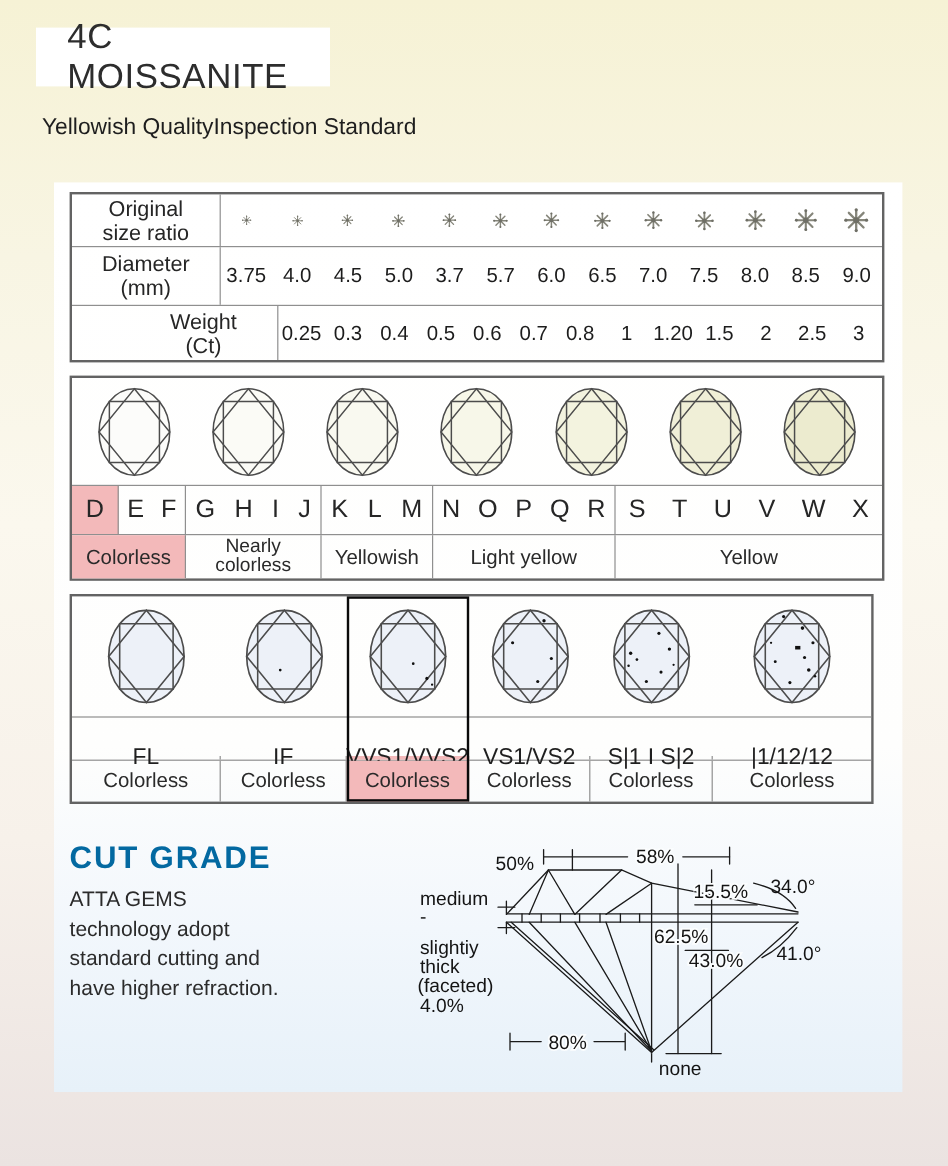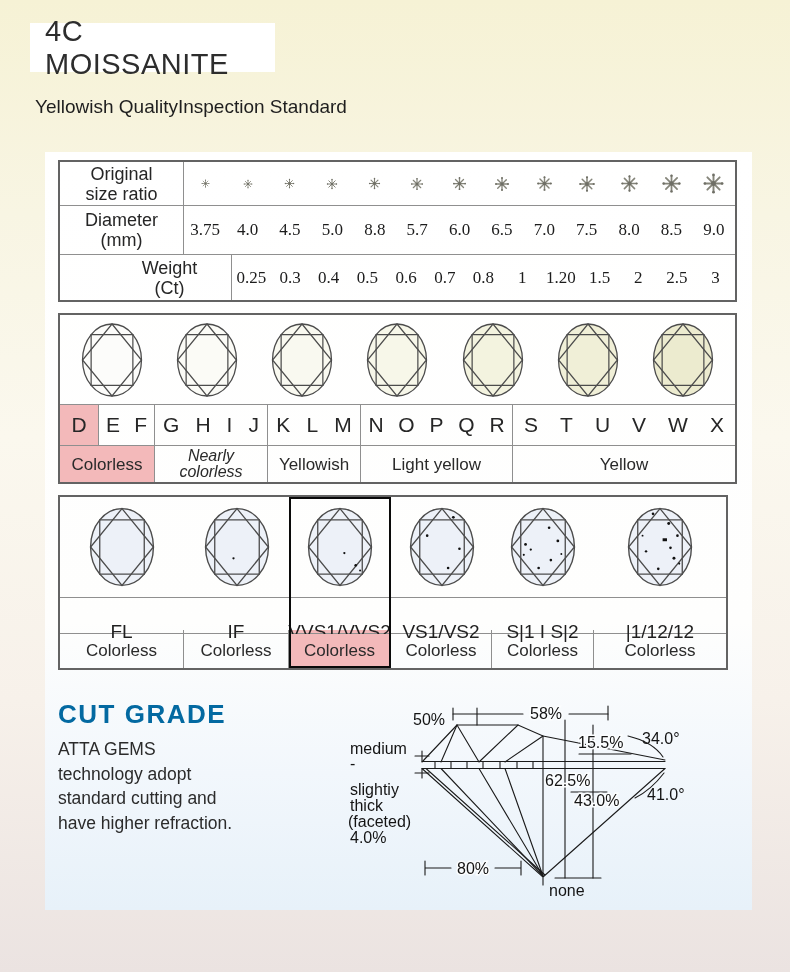--- a/index.html
+++ b/index.html
@@ -2,51 +2,51 @@
 <html style="--pink: #f3b9ba;"><head>
 <meta charset="utf-8">
 <style>
   html,body{margin:0;padding:0;}
   body{width:790px;height:972px;position:relative;overflow:hidden;
        font-family:"Liberation Sans",sans-serif;color:#222;
        background:linear-gradient(180deg,#f6f2d5 0%,#f8f5e3 22%,#fbf8ee 45%,#f7f1ea 72%,#ebe3e1 100%);}
   .panel{position:absolute;left:45px;top:152px;width:707px;height:758px;
          background:linear-gradient(180deg,#ffffff 0%,#fefefd 62%,#f2f7fc 82%,#e7f1f9 100%);}
   .title-box{position:absolute;left:30px;top:23px;width:245px;height:49px;background:#ffffff;
-             display:flex;align-items:center;padding-left:15px;box-sizing:border-box;}
+             display:flex;align-items:center;padding-left:26px;box-sizing:border-box;}
   .title-box span{font-size:29px;letter-spacing:.5px;color:#2d2d2d;}
   .subtitle{position:absolute;left:35px;top:96px;font-size:19px;color:#1e1e1e;}
 
   .tbl{position:absolute;background:transparent;box-sizing:border-box;}
   .row{display:flex;box-sizing:border-box;}
   .pink{background:var(--pink,#f3b9ba);}
 
   
   #t1{left:58px;top:160px;width:679px;border:2px solid #636363;}
   #t1 .row{border-bottom:1px solid #8f8f8f;}
   #t1 .row:last-child{border-bottom:none;padding-left:48px;}
   .t1head{width:124px;flex:none;border-right:1px solid #8f8f8f;display:flex;flex-direction:column;
           align-items:center;justify-content:center;font-size:18px;line-height:20px;color:#262626;box-sizing:border-box;}
   .t1data{flex:1;display:flex;align-items:center;}
-  .t1c{flex:1;display:flex;align-items:center;justify-content:center;font-size:17px;color:#1c1c1c;font-family:Liberation Serif, serif;}
+  .t1c{flex:1;display:flex;align-items:center;justify-content:center;font-size:17px;color:#1c1c1c;}
   .spk{display:block;}
 
   
   #t2{left:58px;top:313px;width:679px;border:2px solid #636363;}
   .gemrow2{height:89px;display:flex;align-items:center;justify-content:space-around;
            padding:0 4px;border-bottom:1px solid #8f8f8f;}
   .letrow{height:41px;border-bottom:1px solid #8f8f8f;}
   .lc{display:flex;align-items:center;justify-content:space-around;font-size:21px;color:#262626;
       border-right:1px solid #8f8f8f;box-sizing:border-box;flex:none;}
   .lc:last-child{border-right:none;flex:1;}
   .lblrow{height:36px;}
   .lb{display:flex;align-items:center;justify-content:center;text-align:center;font-size:17px;
       color:#2a2a2a;border-right:1px solid #8f8f8f;box-sizing:border-box;flex:none;line-height:17px;}
   .lb:last-child{border-right:none;flex:1;}
-  .lb.wrap{font-size:16px;line-height:16px;padding:0 14px;font-style:italic;}
+  .lb.wrap{font-size:16px;line-height:16px;padding:0 14px;}
 
   
   #t3{left:58px;top:495px;width:670px;border:2px solid #636363;}
   .gemrow3{height:101px;border-bottom:1px solid #8f8f8f;}
   .g3c{display:flex;align-items:center;justify-content:center;box-sizing:border-box;flex:none;}
   .gr3{height:36px;border-bottom:1px solid #8f8f8f;}
   .gr3 .g3c{font-size:19px;color:#1f1f1f;border-right:1px solid #8f8f8f;margin-top:32px;}
   .cr3{height:34px;}
   .cr3 .g3c{font-size:17px;color:#2a2a2a;border-right:1px solid #8f8f8f;}
   .gr3 .g3c:last-child,.cr3 .g3c:last-child{border-right:none;}
@@ -176,21 +176,21 @@
   <div class="row" style="height:49px">
     <div class="t1head">
       <span>Diameter</span>
       <span>(mm)</span>
     </div>
     <div class="t1data">
       <div class="t1c">3.75</div>
       <div class="t1c">4.0</div>
       <div class="t1c">4.5</div>
       <div class="t1c">5.0</div>
-      <div class="t1c">8.8</div>
+      <div class="t1c">3.7</div>
       <div class="t1c">5.7</div>
       <div class="t1c">6.0</div>
       <div class="t1c">6.5</div>
       <div class="t1c">7.0</div>
       <div class="t1c">7.5</div>
       <div class="t1c">8.0</div>
       <div class="t1c">8.5</div>
       <div class="t1c">9.0</div>
     </div>
   </div>

